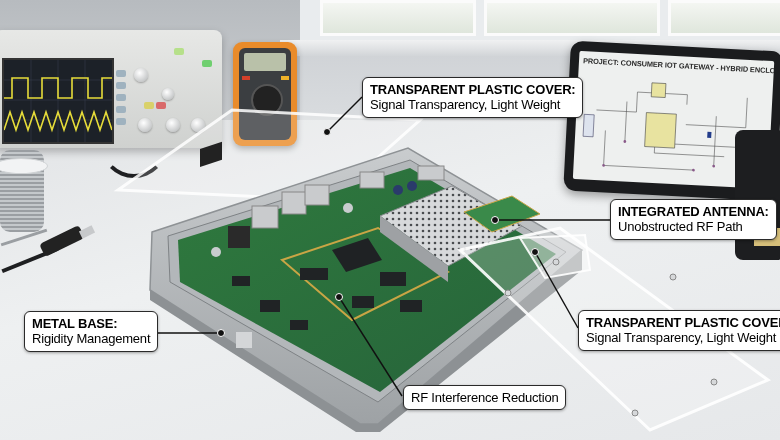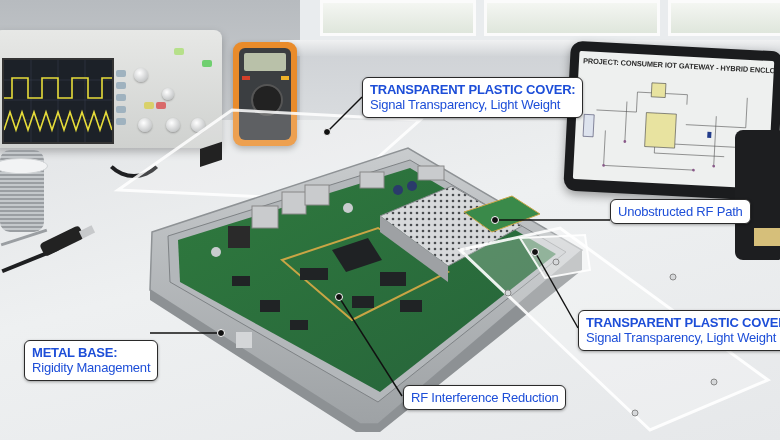--- a/index.html
+++ b/index.html
@@ -27,21 +27,21 @@
   .tablet { left:567px; top:46px; width:213px; height:150px; background:#1b1c1e; border-radius:12px; transform:rotate(3deg); box-shadow:0 4px 10px rgba(0,0,0,.35); }
   .tablet-screen { left:9px; top:10px; width:195px; height:128px; background:#eef0ef; border-radius:2px; overflow:hidden; }
   .tablet-title { position:absolute; left:4px; top:5px; font-size:7.4px; font-weight:bold; color:#2b2b2b; letter-spacing:-0.1px; white-space:nowrap; }
   
   .spool { left:0; top:150px; width:44px; height:82px; border-radius:10px; background:repeating-linear-gradient(180deg,#9a9ea2 0 2px,#c4c8cb 2px 4px); }
   .spool-cap { left:-6px; top:158px; width:52px; height:14px; border-radius:50%; background:#f2f3f4; border:1px solid #cfd2d4; }
   .usb { left:40px; top:234px; width:44px; height:14px; background:#222; border-radius:4px; transform:rotate(-26deg); }
   .usb-tip { left:80px; top:228px; width:14px; height:8px; background:#c7c9cb; transform:rotate(-26deg); }
   .cable { position:absolute; border:4px solid #1e1f21; border-radius:50%; border-color:transparent transparent #1e1f21 transparent; }
   
-  .callout { position:absolute; background:#ffffff; border:1.5px solid #2a2a2a; border-radius:6px; padding:4px 7px 4px 7px; box-shadow:0 1px 3px rgba(0,0,0,.35); color:#1d4ed8; line-height:1.18; }
+  .callout { position:absolute; background:#ffffff; border:1.5px solid #2a2a2a; border-radius:6px; padding:4px 7px 4px 7px; box-shadow:0 1px 3px rgba(0,0,0,.35); color:#000000; line-height:1.18; }
   .callout .ttl { font-weight:bold; font-size:13px; display:block; white-space:nowrap; letter-spacing:-0.2px; }
   .callout .sub { font-size:13px; display:block; white-space:nowrap; letter-spacing:-0.2px; }
   svg.overlay { position:absolute; left:0; top:0; width:780px; height:440px; pointer-events:none; }
 </style>
 </head>
 <body>
 
 <div id="scene">
 
   <div class="abs wall-left"></div>
@@ -204,29 +204,30 @@
       <circle cx="339" cy="297" r="3.5"></circle>
     </g>
   </svg>
 
   <div class="callout" style="left:362px;top:77px;">
     <span class="ttl">TRANSPARENT PLASTIC COVER:</span>
     <span class="sub">Signal Transparency, Light Weight</span>
   </div>
 
   <div class="callout" style="left:610px;top:199px;">
+    <span class="ttl">INTEGRATED ANTENNA:</span>
     <span class="sub">Unobstructed RF Path</span>
   </div>
 
   <div class="callout" style="left:578px;top:310px;">
     <span class="ttl">TRANSPARENT PLASTIC COVER:</span>
     <span class="sub">Signal Transparency, Light Weight</span>
   </div>
 
-  <div class="callout" style="left:24px;top:311px;margin-top:29px;">
+  <div class="callout" style="left:24px;top:311px;">
     <span class="ttl">METAL BASE:</span>
     <span class="sub">Rigidity Management</span>
   </div>
 
   <div class="callout" style="left:403px;top:385px;">
     <span class="sub">RF Interference Reduction</span>
   </div>
 
 </div>
 

